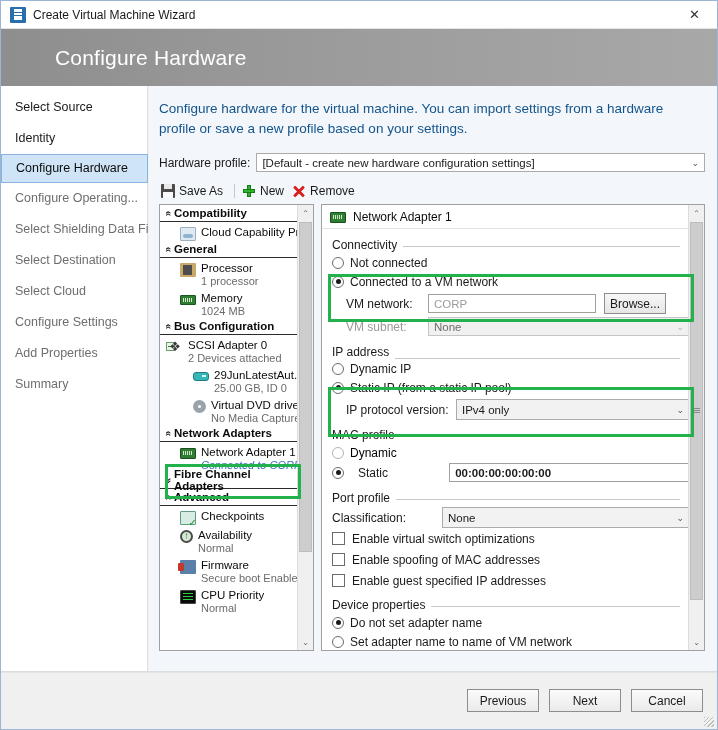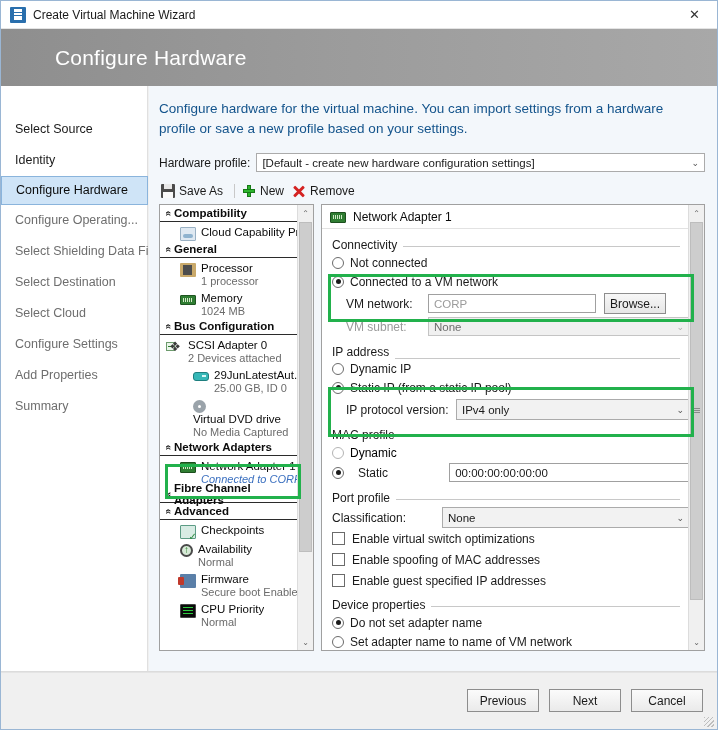--- a/index.html
+++ b/index.html
@@ -61,21 +61,21 @@
     margin-left: 54px;
     font-size: 21px; color: #ffffff; font-weight: 400;
     letter-spacing: 0.2px;
   }
 
   
   .leftnav {
     position: absolute; left: 0; top: 85px; width: 147px; height: 585px;
     background: #ffffff;
     border-right: 1px solid #e0e0e0;
-    padding-top: 28px;
+    padding-top: 6px;
   }
   .nav-item {
     height: 31px; line-height: 31px;
     padding-left: 14px;
     font-size: 12.5px; color: #6e6e6e;
     white-space: nowrap;
     cursor: default;
   }
   .nav-item.done { color: #1a1a1a; }
   .nav-item.active {
@@ -396,21 +396,21 @@
               <div class="t-sub">2 Devices attached</div>
             </div>
           </div>
           <div class="tree-row ind" style="position: relative;">
             <span class="t-ico ti-disk"></span>
             <div>
               <div class="t-txt">29JunLatestAut...</div>
               <div class="t-sub">25.00 GB, ID 0</div>
             </div>
           </div>
-          <div class="tree-row ind" style="position: relative; flex-direction: column;">
+          <div class="tree-row ind" style="position: relative;">
             <span class="t-ico ti-dvd"></span>
             <div>
               <div class="t-txt">Virtual DVD drive</div>
               <div class="t-sub">No Media Captured</div>
             </div>
           </div>
           <div class="tree-group">
             <span class="chev" style="transform: rotate(90deg);">«</span>
             <span>Network Adapters</span>
           </div>
@@ -525,21 +525,21 @@
           <span>MAC profile</span>
           <span class="line"></span>
         </div>
         <div class="radio-row">
           <span class="radio dim"></span>
           <span class="radio-label dim">Dynamic</span>
         </div>
         <div class="field-row" style="margin-top:0;">
           <span class="radio on"></span>
           <span class="radio-label" style="width:92px;margin-left:8px;">Static</span>
-          <div class="textbox" style="width:243px;">
+          <div class="textbox" style="width:243px;font-weight:bold;">
             <span>00:00:00:00:00:00</span>
           </div>
         </div>
 
         <div class="group-hdr" style="margin-top:7px;">
           <span>Port profile</span>
           <span class="line"></span>
         </div>
         <div class="field-row" style="margin-top:1px;">
           <span class="field-label" style="width:110px;">Classification:</span>

